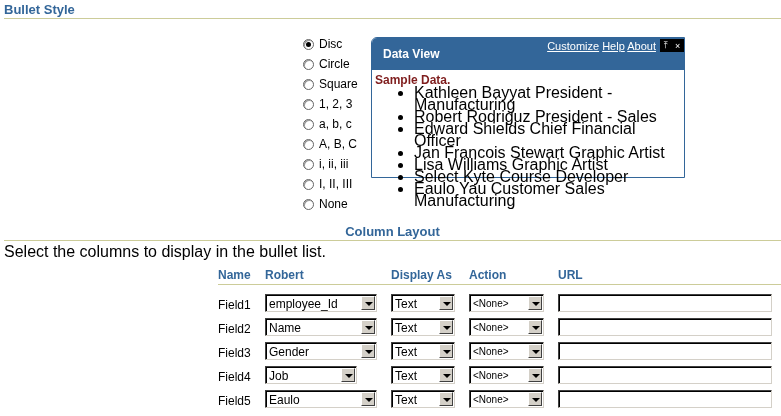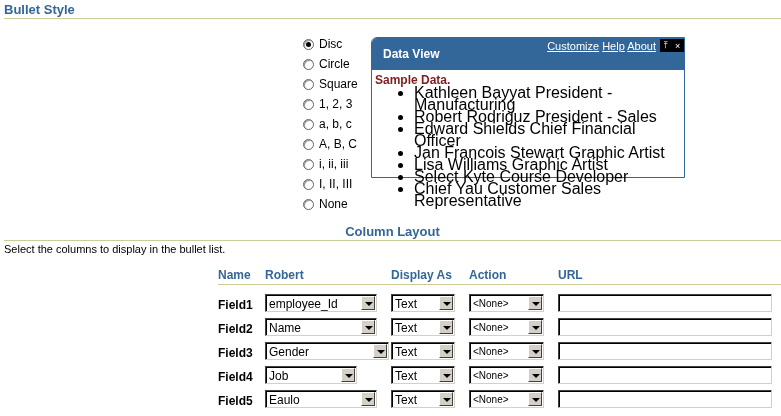--- a/index.html
+++ b/index.html
@@ -2,21 +2,21 @@
 <html><head>
 <meta charset="utf-8">
 <style>
   html, body { margin:0; padding:0; background:#fff; }
   body { width:781px; height:416px; position:relative; overflow:hidden;
          font-family:"Liberation Sans", sans-serif; font-size:12px; color:#000; }
   .section-header { position:absolute; left:4px; right:0; color:#336699; font-weight:bold;
                     font-size:13px; border-bottom:1px solid #cccc99; padding-bottom:1px; }
   #bullet-header { top:2px; }
   #column-header { top:224px;text-align:center; }
-  .instr { position:absolute; left:4px; top:243px; font-size:11px; }
+  .instr { position:absolute; left:4px; top:243px; font-size:16px; }
 
   .radio-list { position:absolute; left:303px; top:34px; }
   .radio-row { height:20px; display:flex; align-items:center; font-size:12px; }
   .radio { width:9px; height:9px; border:1px solid #666; border-radius:50%; margin-right:5px;
            position:relative; background:#fff; box-shadow: inset 1px 1px 0 #999; }
   .radio.checked::after { content:""; position:absolute; left:2px; top:2px; width:5px; height:5px;
            border-radius:50%; background:#000; }
 
   .dataview { position:absolute; left:371px; top:37px; width:312px; height:139px;
               border:1px solid #336699; border-radius:6px 0 0 0; background:#fff; }
@@ -27,21 +27,21 @@
   .dv-links a { color:#fff; text-decoration:underline; cursor:pointer; }
   .dv-ctrl { position:absolute; right:0; top:1px; width:24px; height:13px; background:#000; color:#fff;
              font-size:9px; display:flex; align-items:center; justify-content:space-around; }
   .dv-sub { color:#7f1d1d; font-weight:bold; font-size:12px; margin:3px 0 0 3px; }
   .dv-list { margin:0; padding:0 0 0 42px; list-style:disc; font-size:16px; line-height:12px; }
 
   .grid { position:absolute; left:218px; top:268px; }
   .grid-head { position:absolute; top:0; height:16px; width:563px; border-bottom:1px solid #cccc99; }
   .gh { position:absolute; top:0; color:#336699; font-weight:bold; font-size:12px; }
   .grow { position:absolute; height:24px; }
-  .flabel { position:absolute; left:0; top:6px; font-size:12px;font-weight:bold; }
+  .flabel { position:absolute; left:0; top:6px; font-size:12px; }
   .sel { position:absolute; top:2px; height:18px; border:1px solid; border-color:#404040 #d4d0c8 #d4d0c8 #404040;
          box-shadow: inset 1px 1px 0 #000; background:#fff; font-size:12px; box-sizing:border-box; }
   .sel .val { position:absolute; left:3px; top:2px; white-space:nowrap; }
   .sel .arrow { position:absolute; right:1px; top:1px; width:14px; height:14px; background:#d4d0c8;
                 border:1px solid; border-color:#fff #404040 #404040 #fff; box-sizing:border-box; }
   .sel .arrow::after { content:""; position:absolute; left:3px; top:5px; border-left:4px solid transparent;
                 border-right:4px solid transparent; border-top:4px solid #000; }
   .sel.small .val { font-size:10px; top:3px; }
   .url { position:absolute; top:2px; left:340px; width:214px; height:18px; border:1px solid;
          border-color:#404040 #d4d0c8 #d4d0c8 #404040; box-shadow: inset 1px 1px 0 #000; box-sizing:border-box; background:#fff; }
@@ -104,21 +104,21 @@
     </span>
   </div>
   <div class="dv-sub">Sample Data.</div>
   <ul class="dv-list">
     <li>Kathleen Bayyat President - Manufacturing</li>
     <li>Robert Rodriguz President - Sales</li>
     <li>Edward Shields Chief Financial Officer</li>
     <li>Jan Francois Stewart Graphic Artist</li>
     <li>Lisa Williams Graphic Artist</li>
     <li>Select Kyte Course Developer</li>
-    <li>Chief Yau Customer Sales Representative</li>
+    <li>Eaulo Yau Customer Sales Manufacturing</li>
   </ul>
 </div>
 
 <div id="column-header" class="section-header">Column Layout</div>
 <div class="instr">Select the columns to display in the bullet list.</div>
 
 <div class="grid">
   <div class="grid-head">
     <span class="gh" style="left:0">Name</span>
     <span class="gh" style="left:47px">Robert</span>
@@ -156,21 +156,21 @@
       </div>
     <div class="sel small" style="left:251px;width:75px">
         <span class="val">&lt;None&gt;</span>
         <span class="arrow"></span>
       </div>
     <div class="url"></div>
   </div>
 
   <div class="grow" style="top:72px">
     <span class="flabel">Field3</span>
-    <div class="sel" style="left:47px;width:124px">
+    <div class="sel" style="left:47px;width:112px">
         <span class="val">Gender</span>
         <span class="arrow"></span>
       </div>
     <div class="sel" style="left:173px;width:64px">
         <span class="val">Text</span>
         <span class="arrow"></span>
       </div>
     <div class="sel small" style="left:251px;width:75px">
         <span class="val">&lt;None&gt;</span>
         <span class="arrow"></span>

